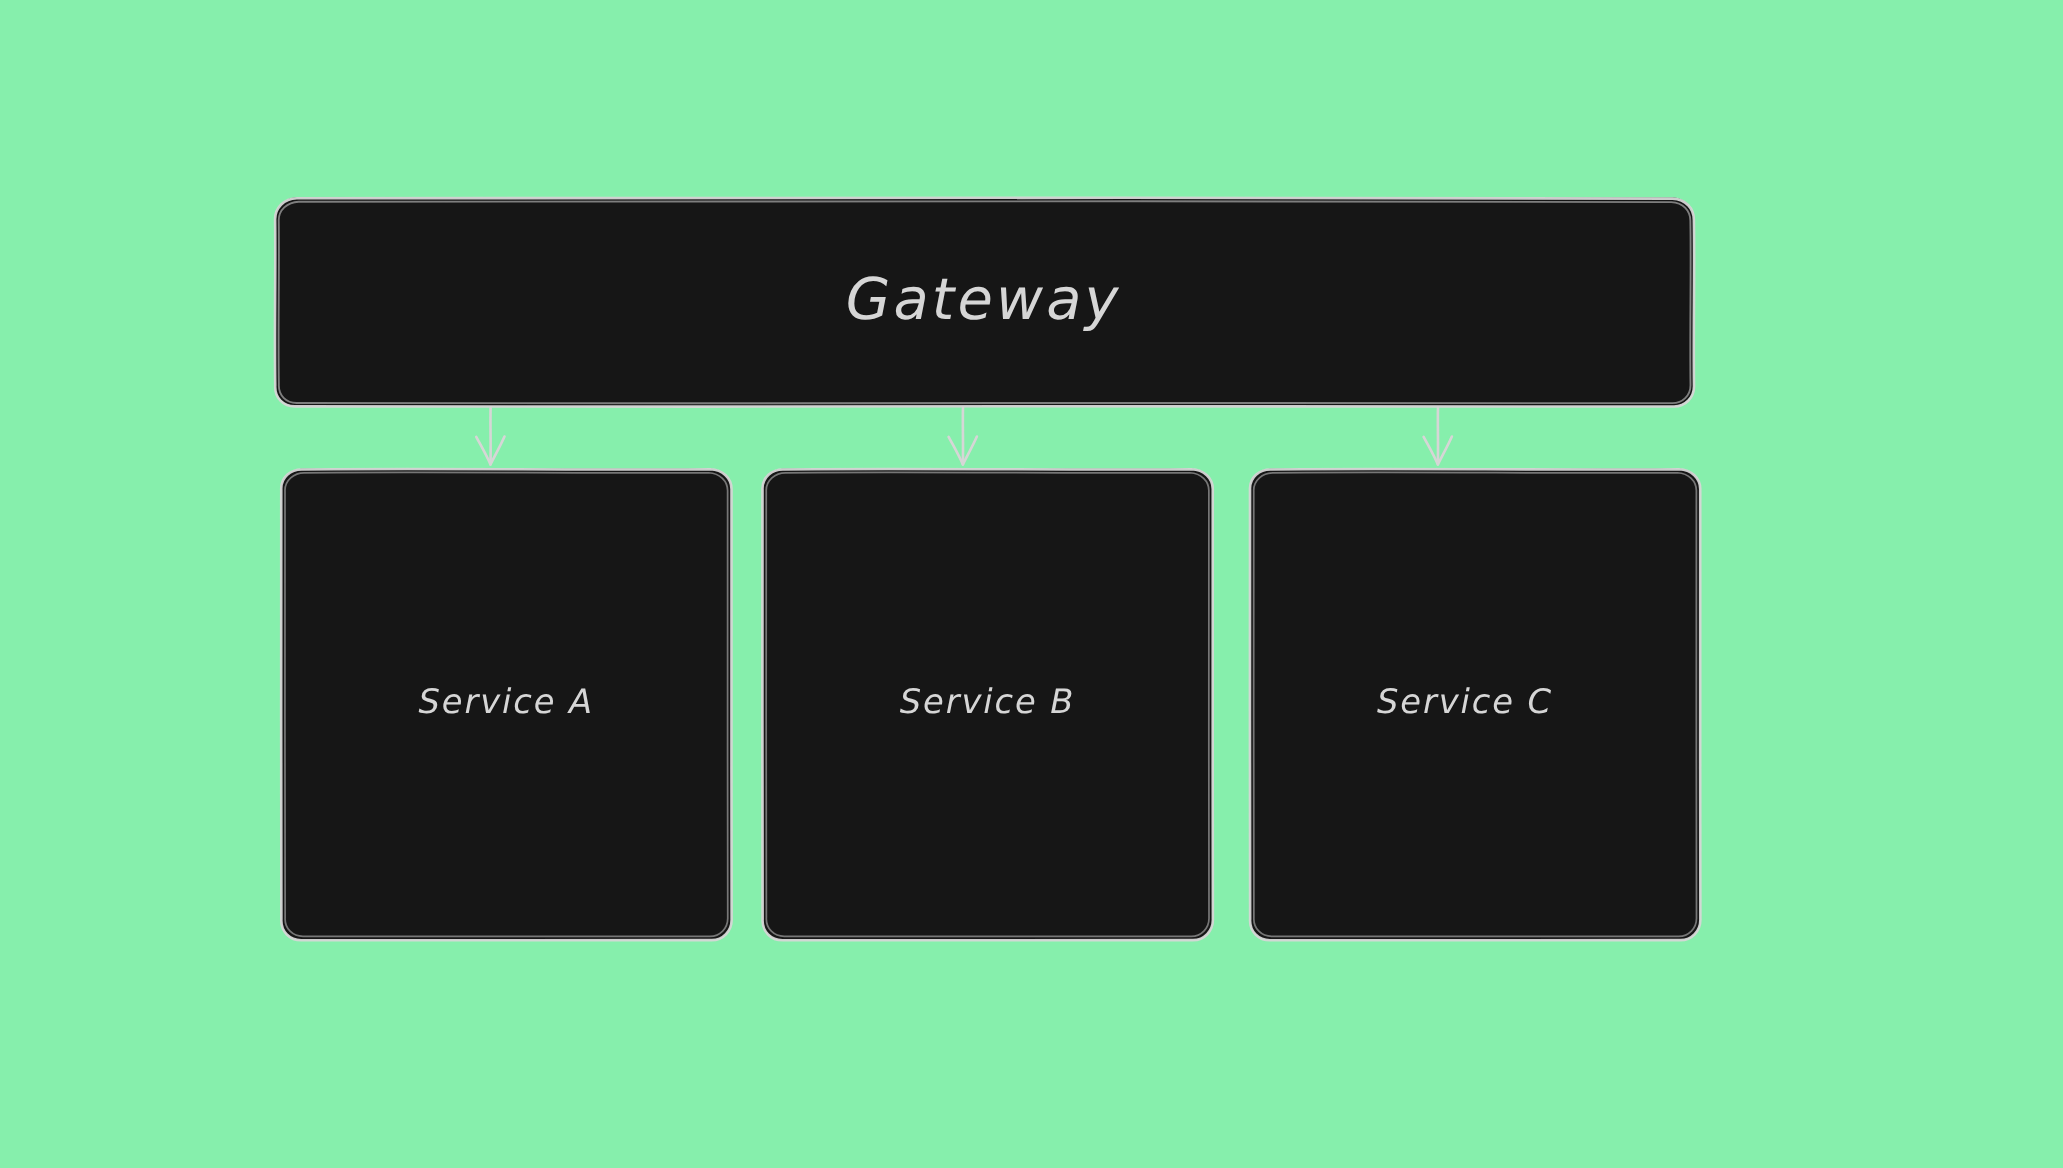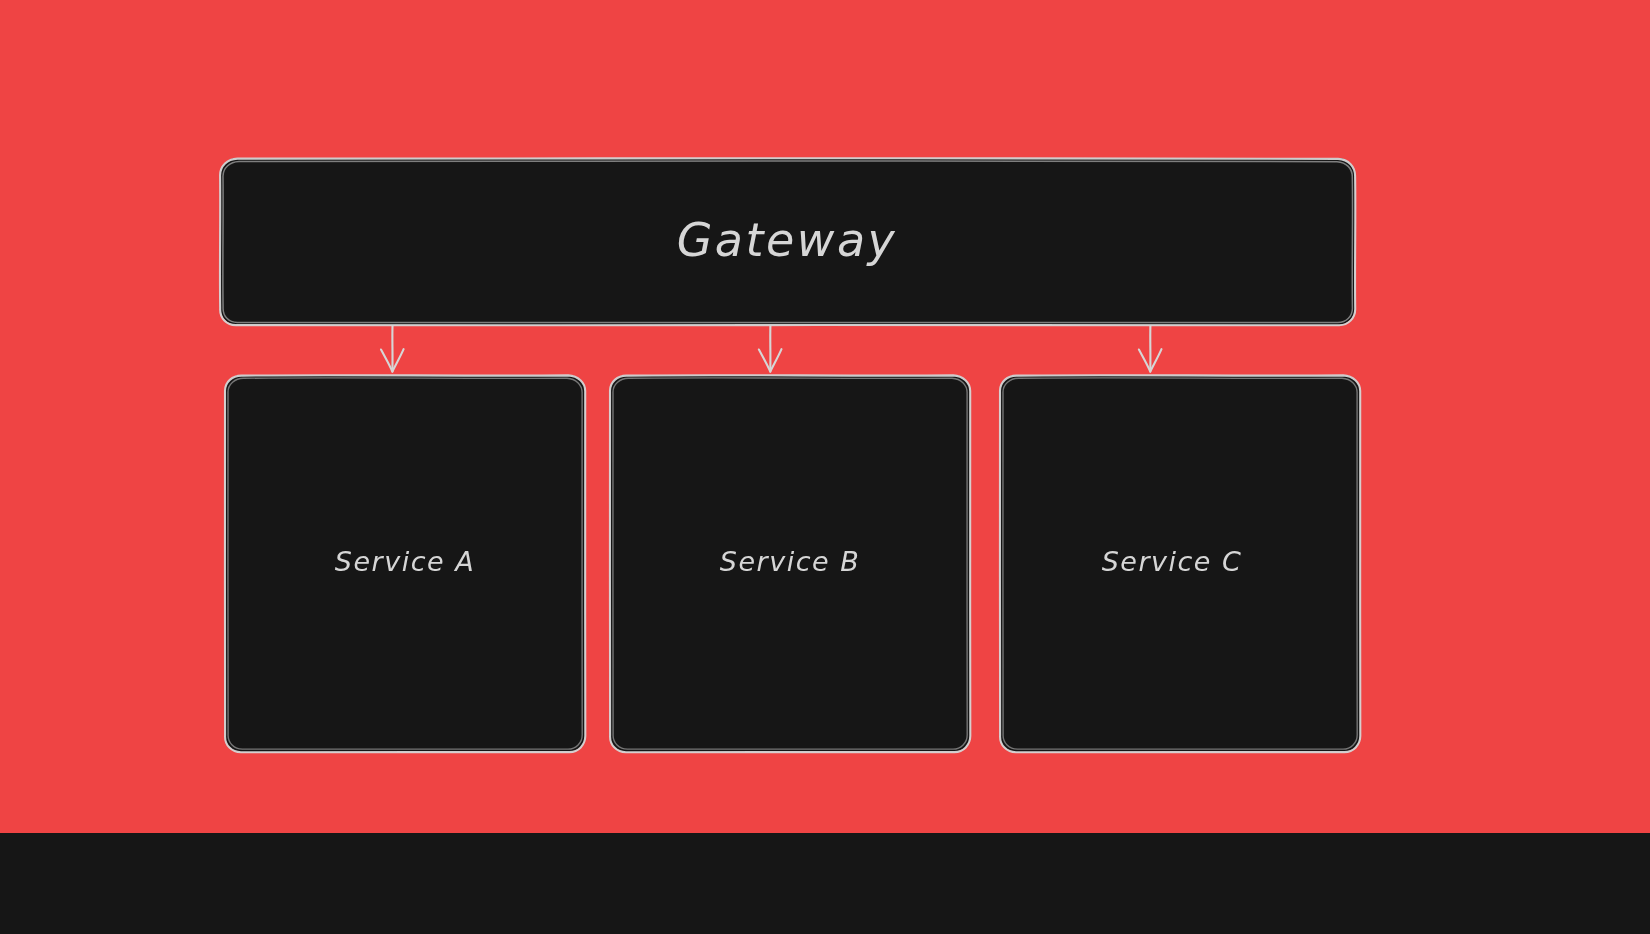--- a/index.html
+++ b/index.html
@@ -3,22 +3,22 @@
 <meta charset="utf-8">
 <style>
   html, body {
     margin: 0;
     padding: 0;
     background: #161616;
   }
   #canvas {
     position: relative;
     width: 1650px;
-    height: 833px;
-    background: #ef4444;
+    height: 934px;
+    background: #86efac;
     overflow: hidden;
     font-family: "DejaVu Sans", sans-serif;
     text-align: right;
   }
   #diagram-svg {
     position: absolute;
     left: 0;
     top: 0;
     width: 1650px;
     height: 934px;

